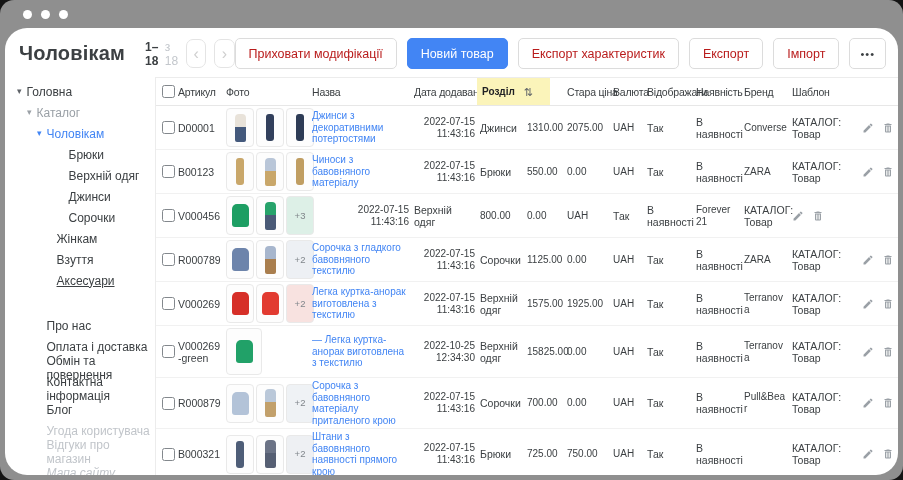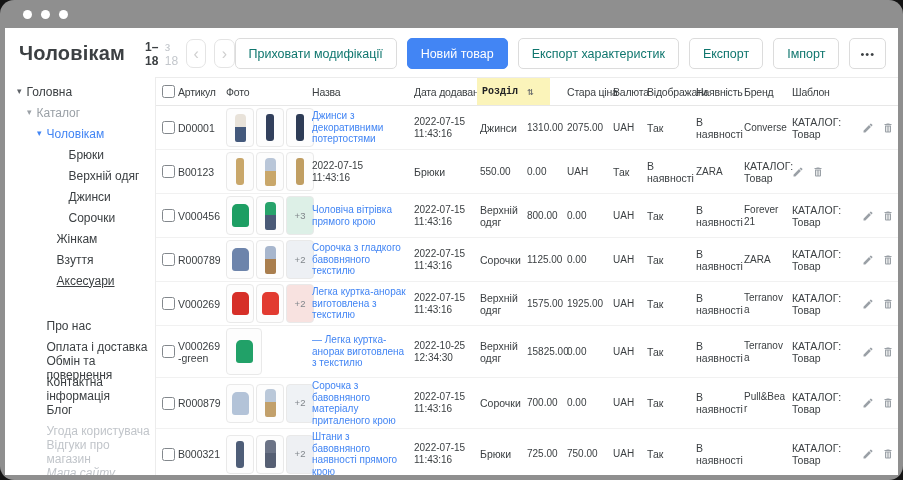--- a/index.html
+++ b/index.html
@@ -1,58 +1,58 @@
 <!DOCTYPE html>
 <html><head>
 <meta charset="utf-8">
 <style>
   html,body{margin:0;padding:0;background:#141414;font-family:"Liberation Sans",sans-serif;}
   .stage{width:903px;height:480px;position:relative;overflow:hidden;}
   .window{position:absolute;inset:0;background:#8f8f8f;border-radius:14px;overflow:hidden;display:flex;flex-direction:column;}
   .titlebar{height:28px;flex:none;display:flex;align-items:center;gap:9px;padding-left:23px;}
   .dot{width:9px;height:9px;border-radius:50%;background:#fff;}
-  .card{flex:1;background:#fff;border-radius:0;margin:0 5px 5px 5px;overflow:hidden;display:flex;flex-direction:column;min-height:0;}
+  .card{flex:1;background:#fff;border-radius:22px;margin:0 5px 5px 5px;overflow:hidden;display:flex;flex-direction:column;min-height:0;}
 
   
   .page-header{display:flex;align-items:center;padding:10px 12px 8px 14px;flex:none;}
   .page-title{font-size:20px;font-weight:700;color:#3c4043;margin-right:20px;letter-spacing:.2px;}
   .pagination{display:flex;align-items:flex-end;font-size:12px;gap:4px;}
   .pag-range{font-weight:700;color:#3c4043;}
   .pag-of{color:#c3c7cc;}
   .nav-btn{width:31px;height:29px;border:1px solid #e4e4e4;border-radius:7px;background:#fff;display:flex;align-items:center;justify-content:center;color:#cfcfcf;font-size:16px;margin-left:8px;padding:0;line-height:1;}
   .header-actions{margin-left:auto;display:flex;gap:10px;align-items:center;}
-  .hbtn{height:31px;padding:0 13px;border:1px solid #dcdcdc;border-radius:5px;background:#fff;font-family:inherit;font-size:12.5px;color:#0f766e;display:flex;align-items:center;white-space:nowrap;}
+  .hbtn{height:31px;padding:0 13px;border:1px solid #dcdcdc;border-radius:5px;background:#fff;font-family:inherit;font-size:12.5px;color:#b91c1c;display:flex;align-items:center;white-space:nowrap;}
   .hbtn.primary{background:#4285f4;border-color:#4285f4;color:#fff;}
   .hbtn.icon{padding:0 10px;font-size:11px;letter-spacing:1px;color:#3c4043;}
 
   
   .main{flex:1;display:flex;min-height:0;}
   .sidebar{width:150px;flex:none;padding:4px 0 0 10px;box-sizing:border-box;overflow:hidden;}
   .snav-item{display:flex;align-items:center;height:21px;font-size:12px;color:#3c4043;cursor:default;}
   .snav-item .chev{font-size:9px;margin-right:5px;color:#5f6368;transform:translateY(-1px);}
   .snav-item.muted{color:#9aa0a6;} .snav-item.muted .chev{color:#9aa0a6;}
   .snav-item.active{color:#4285f4;} .snav-item.active .chev{color:#4285f4;}
   .snav-item.disabled{color:#c1c5ca;}
 
   
   .table-area{flex:1;border-left:1px solid #ececec;border-top:1px solid #ececec;display:flex;flex-direction:column;min-height:0;overflow:hidden;}
   .trow{display:grid;grid-template-columns:16px 48px 86px 102px 66px 47px 40px 46px 34px 49px 48px 48px 70px 33px;align-items:center;padding-left:6px;border-bottom:1px solid #f1f1f1;}
   .thead{height:27px;flex:none;border-bottom:1px solid #e7e7e7;position:relative;}
   .th{font-size:9.5px;letter-spacing:-0.2px;color:#9aa0a6;white-space:nowrap;overflow:visible;}
-  .th-section{position:relative;height:100%;font-family:Liberation Mono, monospace;}
+  .th-section{position:relative;height:100%;}
   .section-hl{position:absolute;left:-3px;top:0;bottom:0;width:68px;background:#fbf4ba;display:flex;align-items:center;padding-left:5px;gap:9px;}
   .section-hl .lbl{font-size:10px;font-weight:700;color:#202124;letter-spacing:0;}
   .sort-icon{font-size:11px;color:#5f6368;}
   .tbody{flex:1;overflow:hidden;}
   .cell{font-size:10.5px;color:#3c4043;line-height:12px;padding-right:5px;box-sizing:border-box;}
   .cell.num{font-size:10px;white-space:nowrap;}
   .cell-sku{font-size:10.5px;overflow-wrap:break-word;}
   .cell-name{font-size:10px;line-height:11.5px;color:#4285f4;}
   .cell-brand{font-size:10px;overflow-wrap:break-word;}
-  .cell-date div{font-size:10px;line-height:12px;}
+  .cell-date div{font-size:10px;line-height:12px;text-align:right;}
   .cb{width:13px;height:13px;border:1.5px solid #83888d;border-radius:2.5px;background:#fff;box-sizing:border-box;}
   .data-row{min-height:41px;padding-top:2px;padding-bottom:2px;box-sizing:border-box;}
   .photos{display:flex;gap:2px;align-items:center;}
   .thumb{width:26px;height:37px;border:1px solid #e9e9e9;border-radius:4px;background:#fdfdfd;display:flex;align-items:center;justify-content:center;flex:none;}
   .thumb.big{width:34px;height:45px;}
   .thumb.more span{font-size:9.5px;color:#80868b;}
   .g{flex:none;}
   .g.top{width:17px;height:23px;border-radius:5px 5px 3px 3px;}
   .g.pants{width:8px;height:27px;border-radius:3px;}
   .g.fig{width:11px;height:28px;border-radius:4px 4px 2px 2px;}
@@ -251,20 +251,21 @@
                   <div class="thumb">
                     <div class="g pants" style="background: rgb(201, 167, 106);"></div>
                   </div>
                   <div class="thumb">
                     <div class="g fig" style="background: linear-gradient(rgb(185, 198, 216) 0%, rgb(185, 198, 216) 45%, rgb(201, 167, 106) 45%, rgb(201, 167, 106) 100%);"></div>
                   </div>
                   <div class="thumb">
                     <div class="g pants" style="background: rgb(192, 158, 98);"></div>
                   </div>
                 </div>
+                <div class="cell cell-name">Чиноси з бавовняного матеріалу</div>
                 <div class="cell cell-date">
                   <div>2022-07-15</div>
                   <div>11:43:16</div>
                 </div>
                 <div class="cell">Брюки</div>
                 <div class="cell num">550.00</div>
                 <div class="cell num">0.00</div>
                 <div class="cell num">UAH</div>
                 <div class="cell">Так</div>
                 <div class="cell">В наявності</div>
@@ -292,21 +293,20 @@
                   <div class="thumb">
                     <div class="g top" style="background: rgb(29, 158, 99);"></div>
                   </div>
                   <div class="thumb">
                     <div class="g fig" style="background: linear-gradient(rgb(39, 163, 107) 0%, rgb(39, 163, 107) 45%, rgb(74, 90, 119) 45%, rgb(74, 90, 119) 100%);"></div>
                   </div>
                   <div class="thumb more" style="background: rgb(221, 240, 231);">
                     <span>+3</span>
                   </div>
                 </div>
-                <div class="cell cell-name">Чоловіча вітрівка прямого крою</div>
                 <div class="cell cell-date">
                   <div>2022-07-15</div>
                   <div>11:43:16</div>
                 </div>
                 <div class="cell">Верхній одяг</div>
                 <div class="cell num">800.00</div>
                 <div class="cell num">0.00</div>
                 <div class="cell num">UAH</div>
                 <div class="cell">Так</div>
                 <div class="cell">В наявності</div>

